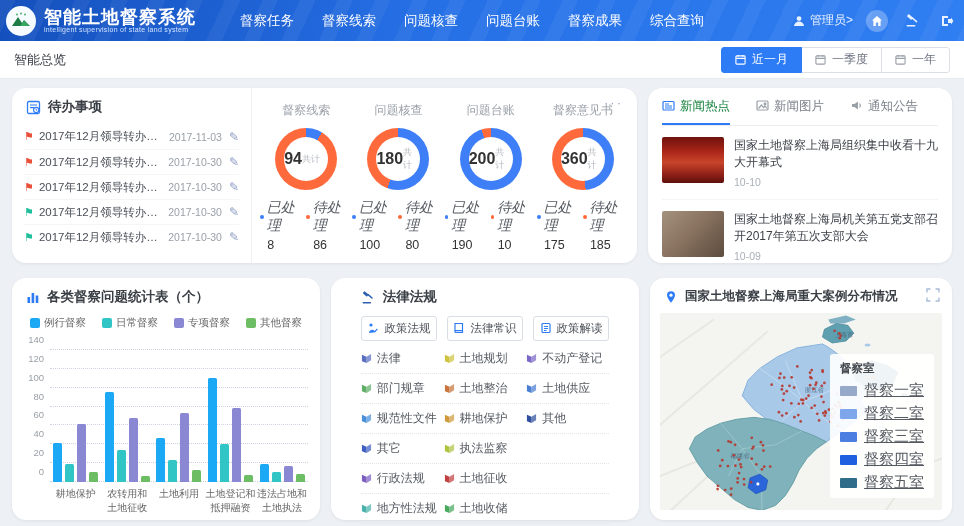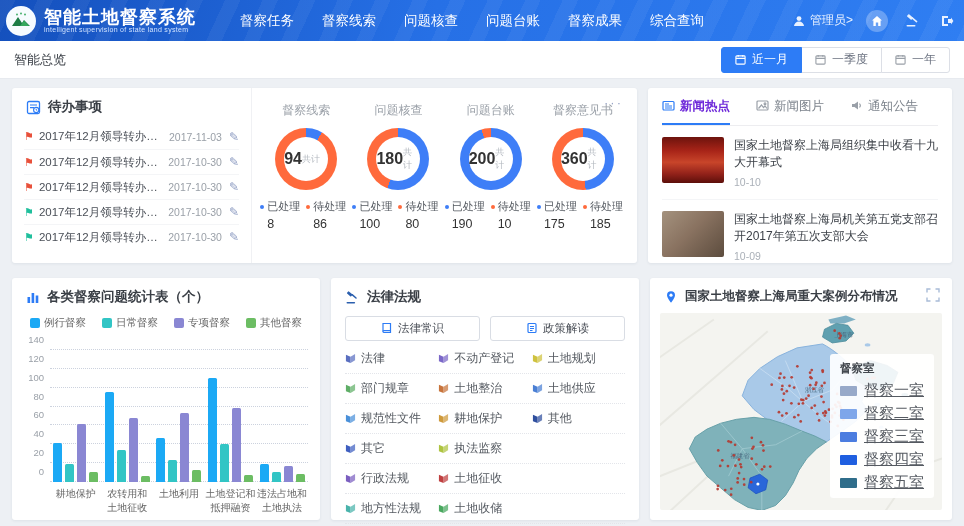--- a/index.html
+++ b/index.html
@@ -33,21 +33,21 @@
     font-size:12px; color:#6b7280; background:#fff; border:1px solid #dcdfe6; cursor:pointer; margin-left:-1px;}
   .filter-btn:first-child { border-radius:3px 0 0 3px; margin-left:0;}
   .filter-btn:last-child { border-radius:0 3px 3px 0; }
   .filter-btn.active { background:#2d7cf6; border-color:#2d7cf6; color:#fff; z-index:1;}
 
   
   .content { padding:9px 12px 0; }
   .row { display:flex; gap:11px; }
   .row1 { height:175px; }
   .row2 { height:242px; margin-top:15px; }
-  .card { background:#fff; border-radius:3px; box-shadow:0 1px 3px rgba(30,50,90,.07); }
+  .card { background:#fff; border-radius:14px; box-shadow:0 1px 3px rgba(30,50,90,.07); }
   .card-head { display:flex; align-items:center; gap:7px; padding:10px 14px 8px;
     font-size:13.5px; font-weight:bold; color:#3a3f46; }
 
   
   .cardA { width:625px; display:flex; position:relative; }
   .todo-pane { width:240px; border-right:1px solid #f0f1f4; padding-bottom:4px;}
   .todo-list { padding:0 12px; }
   .todo-row { display:flex; align-items:center; height:25px; font-size:11.5px; color:#4a4f57;
     border-top:1px solid #f4f5f7; cursor:pointer;}
   .todo-row:first-child { border-top:none; }
@@ -60,30 +60,30 @@
     letter-spacing:2px; cursor:pointer; line-height:1; }
   .donut-pane { flex:1; display:grid; grid-template-columns:repeat(4,1fr); padding:14px 8px 0; }
   .donut-col { display:flex; flex-direction:column; align-items:center; }
   .donut-title { font-size:12px; color:#9aa0a8; margin-bottom:9px; }
   .donut { width:62px; height:62px; border-radius:50%; position:relative; }
   .donut-hole { position:absolute; inset:9px; background:#fff; border-radius:50%;
     display:flex; flex-direction:row; align-items:center; justify-content:flex-start; }
   .donut-num { font-size:16px; font-weight:bold; color:#333; line-height:1.1;}
   .donut-sub { font-size:9px; color:#b4b9c0; }
   .dl-grid { display:grid; grid-template-columns:46px 46px; margin-top:9px; row-gap:3px; }
-  .dl-cell { font-size:11px; color:#555a61; display:flex; align-items:center; gap:3px; }
+  .dl-cell { font-size:14px; color:#555a61; display:flex; align-items:center; gap:3px;font-style:italic; }
   .dl-dot { width:4px; height:4px; border-radius:50%; display:inline-block; }
   .dl-val { font-size:12.5px; color:#333; padding-left:7px; }
 
   
   .cardB { width:304px; padding:0 14px; }
   .news-tabs { display:flex; gap:26px; border-bottom:1px solid #ededf0; padding-top:10px;}
   .news-tab { display:flex; align-items:center; gap:5px; font-size:12.5px; color:#7b828b;
     padding-bottom:8px; cursor:pointer; border-bottom:2px solid transparent; white-space:nowrap;}
-  .news-tab.active { color:#6d28d9; font-weight:bold; border-bottom-color:#2d7cf6;justify-content:flex-end; }
+  .news-tab.active { color:#15803d; font-weight:normal; border-bottom-color:#2d7cf6;justify-content:flex-end; }
   .news-item { display:flex; gap:10px; padding:11px 0; border-bottom:1px solid #f4f5f7; cursor:pointer;}
   .news-item:last-child { border-bottom:none; }
   .news-thumb { width:62px; height:46px; border-radius:2px; flex:none; }
   .thumb-congress { background:linear-gradient(180deg,#6d130d 0%,#a82418 30%,#c8452a 55%,#93221a 80%,#5c0f0a 100%); }
   .thumb-meeting { background:linear-gradient(135deg,#a4927e 0%,#8a7361 45%,#5c4c3e 100%); }
   .news-body { flex:1; min-width:0; }
   .news-title { font-size:12px; color:#3a3f46; line-height:1.45; }
   .news-date { font-size:10.5px; color:#aab0b8; margin-top:4px; }
 
   
@@ -97,21 +97,21 @@
     color:#9aa0a8; transform:translateY(-50%); }
   .plot { position:absolute; left:30px; right:2px; top:0; bottom:36px;
     display:flex; justify-content:space-around; align-items:flex-end; }
   .bar-group { display:flex; align-items:flex-end; gap:3px; position:relative; }
   .bar { width:9px; border-radius:1.5px 1.5px 0 0; }
   .bar-xlabel { position:absolute; top:100%; left:50%; transform:translateX(-50%);
     margin-top:5px; font-size:10px; color:#666; text-align:center; line-height:1.35;
     white-space:pre-line; width:72px; }
 
   
-  .cardD { width:310px; padding:0 14px; }
+  .cardD { width:310px; padding:0 30px; }
   .law-btns { display:flex; gap:10px; margin-top:2px; }
   .law-btn { flex:1; height:25px; border:1px solid #d9dde4; border-radius:3px; background:#fff;
     display:flex; align-items:center; justify-content:center; gap:5px; font-size:11.5px;
     color:#4a4f57; cursor:pointer; }
   .law-grid { margin-top:3px; }
   .law-row { display:flex; border-bottom:1px dotted #e3e5ea; }
   .law-row:last-child { border-bottom:none; }
   .law-cell { flex:1; display:flex; align-items:center; gap:5px; font-size:12px;
     color:#555a61; padding:6px 0; cursor:pointer; }
   .law-cell.empty { cursor:default; }
@@ -452,20 +452,27 @@
       <div class="card-head" style="padding-left:0;">
         <svg class="icon-svg" width="15" height="15" viewBox="0 0 15 15">
           <rect x="2" y="2.5" width="5.4" height="2.8" rx="0.5" transform="rotate(40 4.7 3.9)" fill="#2b5fae"></rect>
           <rect x="5.8" y="5.6" width="6.6" height="1.5" rx="0.75" transform="rotate(40 9.1 6.3)" fill="#2b5fae"></rect>
           <rect x="1.5" y="12" width="8.6" height="1.5" rx="0.75" fill="#2b5fae"></rect>
         </svg>
         <span>法律法规</span>
       </div>
       <div class="law-btns" id="law-btns">
           <button class="law-btn">
+            <span><svg width="12" height="12" viewBox="0 0 12 12" fill="#2d7cf6">
+                <circle cx="4" cy="3" r="1.6"></circle>
+                <path d="M2 11 a3.2 3.2 0 0 1 5.6 -2 L10 6.5 L10.8 7.3 L8.3 10.2 Z"></path>
+              </svg></span>
+            <span>政策法规</span>
+          </button>
+          <button class="law-btn">
             <span><svg width="12" height="12" viewBox="0 0 12 12" fill="none" stroke="#2d7cf6" stroke-width="1.2">
                 <path d="M2 1.5 H9.5 V10.5 H2.8 A1 1 0 0 1 2 9.5 Z"></path>
                 <path d="M2 9.5 A1 1 0 0 1 3 8.6 H9.5"></path>
               </svg></span>
             <span>法律常识</span>
           </button>
           <button class="law-btn">
             <span><svg width="12" height="12" viewBox="0 0 12 12" fill="none" stroke="#2d7cf6" stroke-width="1.2">
                 <rect x="2" y="1.5" width="8" height="9" rx="1"></rect>
                 <path d="M4 4.5 H8 M4 6.5 H8 M4 8.5 H6.5"></path>
@@ -477,31 +484,31 @@
           <div class="law-row">
             <div class="law-cell">
               <span class="book-icon"><svg width="11" height="11" viewBox="0 0 12 12">
                   <path d="M1 2 L6 4 L6 11 L1 9 Z" fill="#5a6fc0"></path>
                   <path d="M11 1 L6 4 L6 11 L11 8 Z" fill="#5a6fc0" opacity="0.72"></path>
                 </svg></span>
               <span>法律</span>
             </div>
             <div class="law-cell">
               <span class="book-icon"><svg width="11" height="11" viewBox="0 0 12 12">
+                  <path d="M1 2 L6 4 L6 11 L1 9 Z" fill="#cfc23f"></path>
+                  <path d="M11 1 L6 4 L6 11 L11 8 Z" fill="#cfc23f" opacity="0.72"></path>
+                </svg></span>
+              <span>土地规划</span>
+            </div>
+            <div class="law-cell">
+              <span class="book-icon"><svg width="11" height="11" viewBox="0 0 12 12">
                   <path d="M1 2 L6 4 L6 11 L1 9 Z" fill="#7b68c8"></path>
                   <path d="M11 1 L6 4 L6 11 L11 8 Z" fill="#7b68c8" opacity="0.72"></path>
                 </svg></span>
               <span>不动产登记</span>
-            </div>
-            <div class="law-cell">
-              <span class="book-icon"><svg width="11" height="11" viewBox="0 0 12 12">
-                  <path d="M1 2 L6 4 L6 11 L1 9 Z" fill="#cfc23f"></path>
-                  <path d="M11 1 L6 4 L6 11 L11 8 Z" fill="#cfc23f" opacity="0.72"></path>
-                </svg></span>
-              <span>土地规划</span>
             </div>
           </div>
           <div class="law-row">
             <div class="law-cell">
               <span class="book-icon"><svg width="11" height="11" viewBox="0 0 12 12">
                   <path d="M1 2 L6 4 L6 11 L1 9 Z" fill="#5fae67"></path>
                   <path d="M11 1 L6 4 L6 11 L11 8 Z" fill="#5fae67" opacity="0.72"></path>
                 </svg></span>
               <span>部门规章</span>
             </div>

